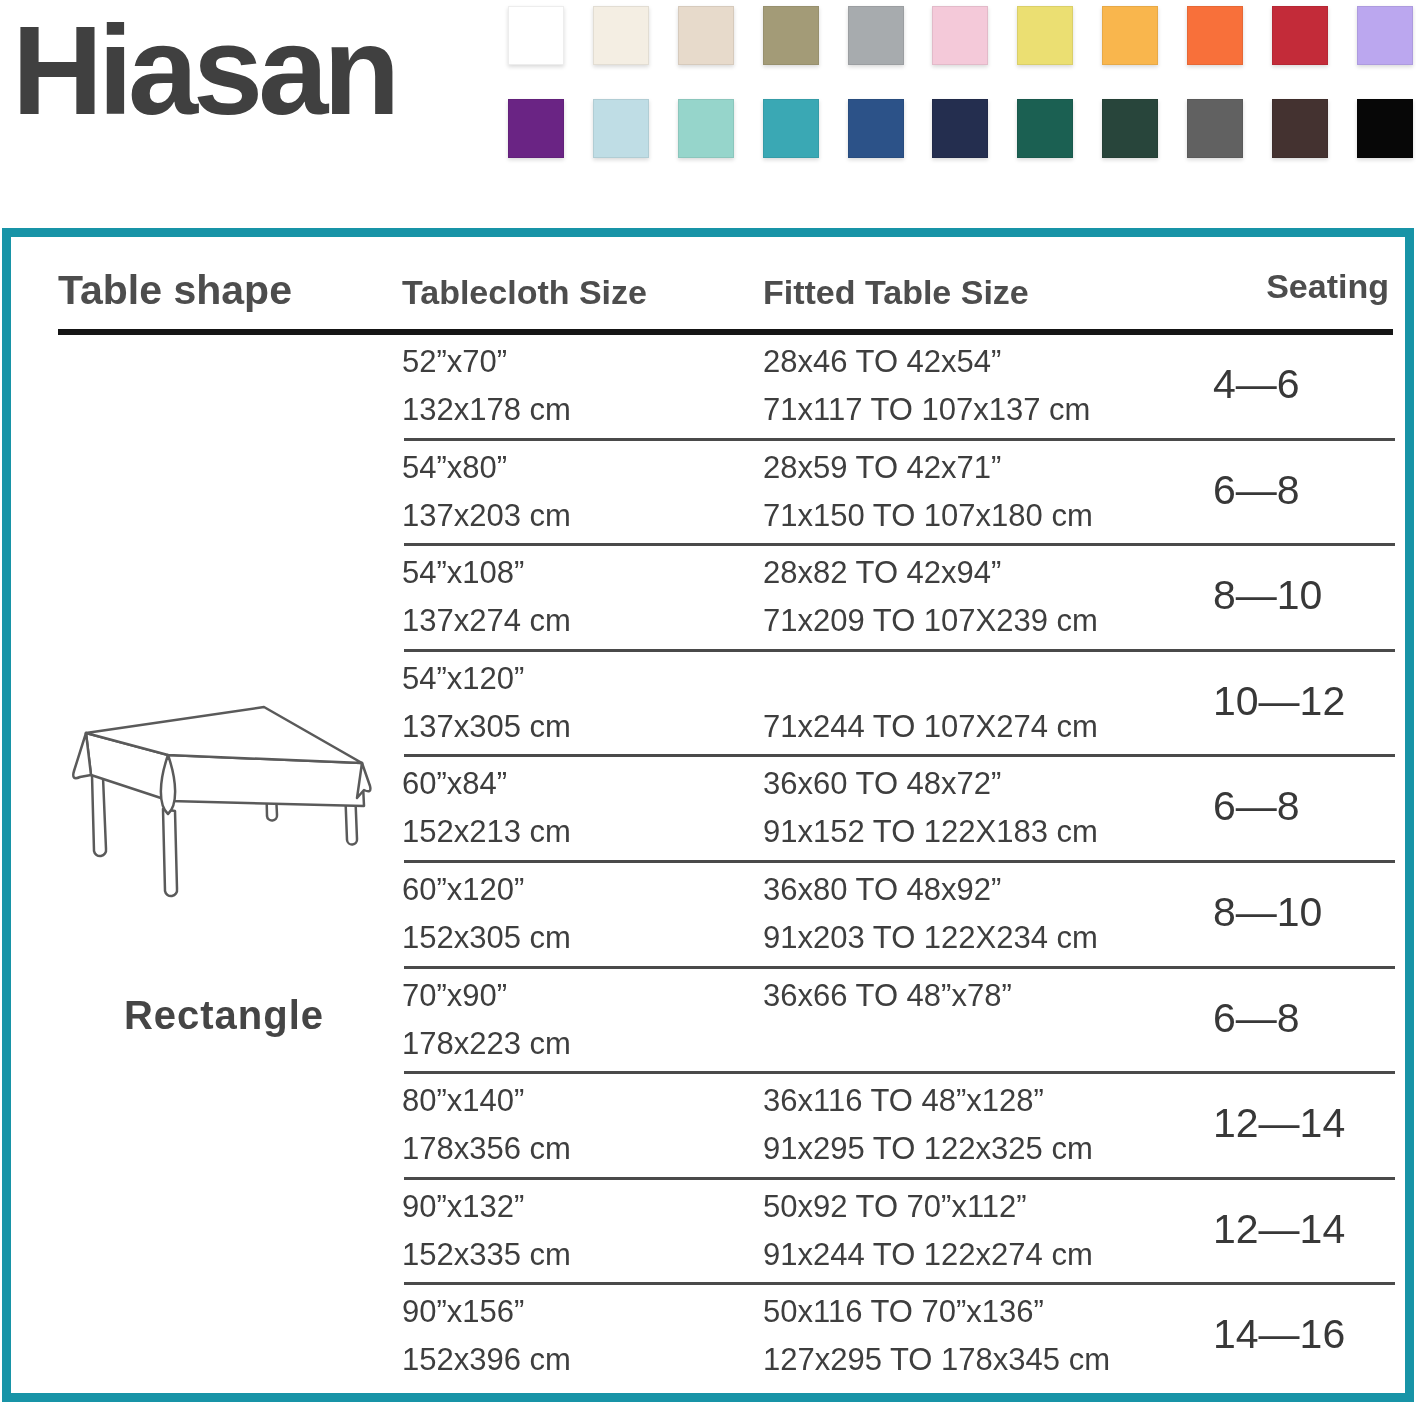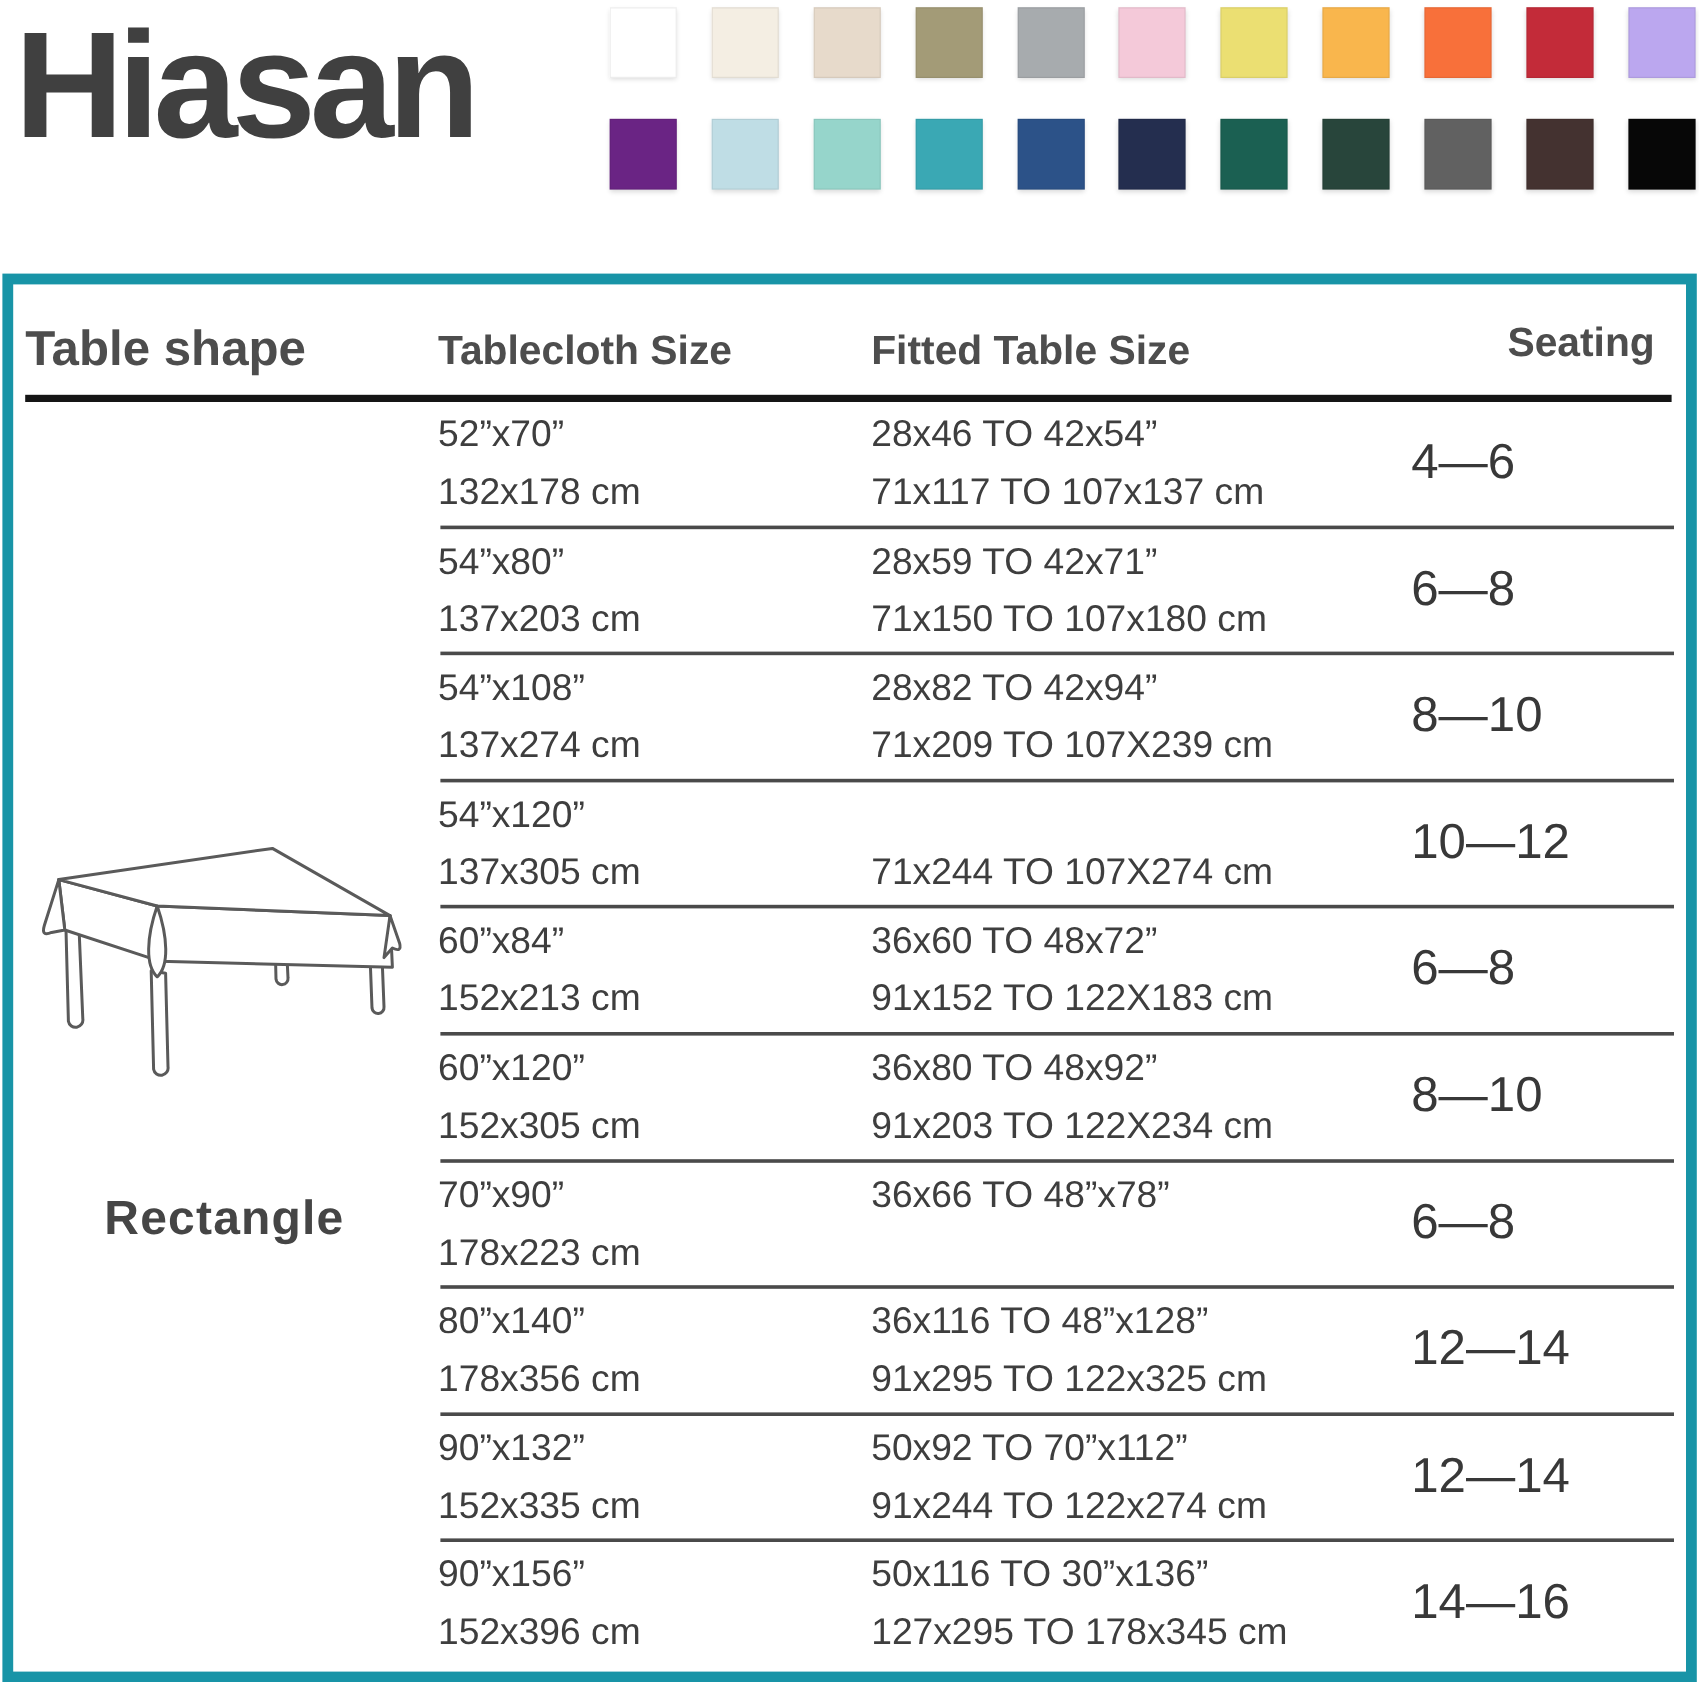--- a/index.html
+++ b/index.html
@@ -30,21 +30,21 @@
     border:9px solid #1894A7;box-sizing:border-box;background:#fff;
   }
   .tinner{position:relative;width:100%;height:100%;}
   .h{
     position:absolute;font-weight:bold;font-size:34px;color:#4d4d4d;
     white-space:nowrap;
   }
   .h-shape{left:10px;top:30px;font-size:41px;}
   .h-cloth{left:354px;top:36px;}
   .h-fitted{left:715px;top:36px;}
-  .h-seat{right:26px;top:30px;margin-left:42px;}
+  .h-seat{right:16px;top:30px;margin-left:42px;}
   .header-rule{
     position:absolute;left:10px;right:12px;top:92px;height:6px;background:#151515;
   }
   .rows{position:absolute;left:0;right:0;top:98px;bottom:0;}
   .row{position:relative;height:105.6px;}
   .row:not(:last-child)::after{
     content:"";position:absolute;left:356px;right:10px;bottom:0;height:3px;background:#4a4a4a;
   }
   .cell{position:absolute;font-size:31px;color:#3e3e3e;white-space:nowrap;}
   .c-in{left:354px;top:9px;}
@@ -88,21 +88,21 @@
   <div class="swatch" style="background: rgb(58, 168, 180);"></div>
   <div class="swatch" style="background: rgb(44, 82, 136);"></div>
   <div class="swatch" style="background: rgb(36, 46, 79);"></div>
   <div class="swatch" style="background: rgb(27, 96, 82);"></div>
   <div class="swatch" style="background: rgb(40, 69, 59);"></div>
   <div class="swatch" style="background: rgb(97, 97, 97);"></div>
   <div class="swatch" style="background: rgb(68, 50, 48);"></div>
   <div class="swatch" style="background: rgb(7, 7, 7);"></div>
 </div>
 
-<div class="size-table" style="border-color: rgb(24, 148, 167);">
+<div class="size-table" style="border-color: rgb(24, 148, 167); padding-left: 37px;">
   <div class="tinner">
     <div class="h h-shape">Table shape</div>
     <div class="h h-cloth">Tablecloth Size</div>
     <div class="h h-fitted">Fitted Table Size</div>
     <div class="h h-seat">Seating</div>
     <div class="header-rule"></div>
 
     <div class="shape-cell">
       <svg viewBox="0 0 320 282" fill="#ffffff" stroke="#5a5a5a" stroke-width="2.5" stroke-linejoin="round">
 
@@ -181,19 +181,19 @@
       <div class="row">
         <div class="cell c-in">90”x132”</div>
         <div class="cell c-cm">152x335 cm</div>
         <div class="cell c-fin">50x92 TO 70”x112”</div>
         <div class="cell c-fcm">91x244 TO 122x274 cm</div>
         <div class="cell c-seat">12—14</div>
       </div>
       <div class="row">
         <div class="cell c-in">90”x156”</div>
         <div class="cell c-cm">152x396 cm</div>
-        <div class="cell c-fin">50x116 TO 30”x136”</div>
+        <div class="cell c-fin">50x116 TO 70”x136”</div>
         <div class="cell c-fcm">127x295 TO 178x345 cm</div>
         <div class="cell c-seat">14—16</div>
       </div>
     </div>
   </div>
 </div>
 
 </body></html>

